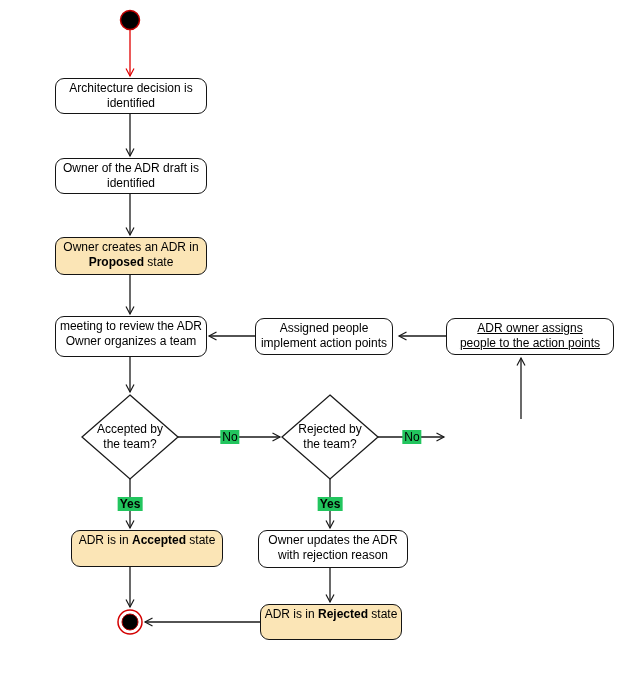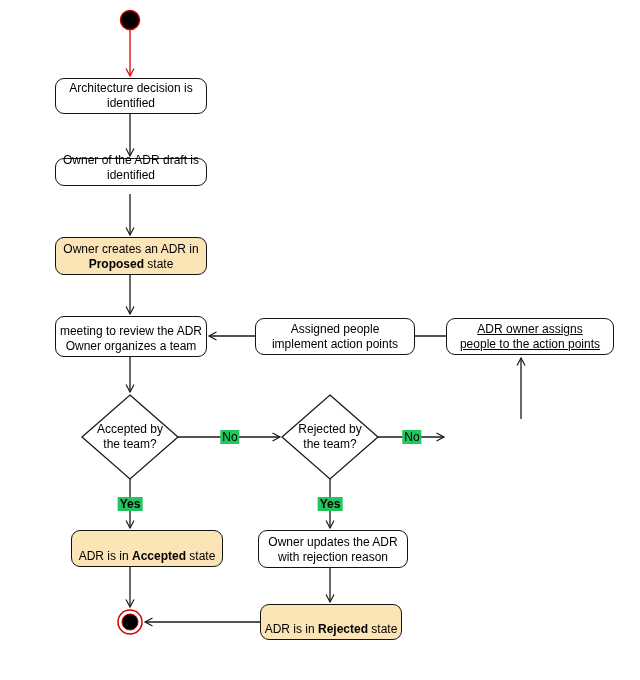--- a/index.html
+++ b/index.html
@@ -7,21 +7,21 @@
     position:relative; width:640px; height:680px; background:#ffffff;
     font-family:"Liberation Sans", sans-serif; color:#000; overflow:hidden;
   }
   svg.layer { position:absolute; left:0; top:0; width:640px; height:680px; }
   .edge { stroke:#1a1a1a; stroke-width:1.3; fill:none; }
   .edge.red { stroke:#e00000; }
   .shape { fill:#ffffff; stroke:#1a1a1a; stroke-width:1.3; }
 
   .node {
     position:absolute; box-sizing:border-box;
-    display:flex; align-items:flex-end; justify-content:center;
+    display:flex; align-items:flex-start; justify-content:center;
     text-align:center; font-size:12px; line-height:15px;
     background:#ffffff; border:1.3px solid #141414; border-radius:9px;
     padding:2px 3px;
   }
   .node.state { background:#fbe5b6; }
   .txt { width:100%; text-align:center; }
   .ln { display:block; }
 
   .dlabel {
     position:absolute; text-align:center; font-size:12px; line-height:15px;
@@ -72,41 +72,41 @@
     <circle cx="130" cy="622" r="8" fill="#000000" stroke="#b00000" stroke-width="1"></circle>
   </svg>
 
   <div class="node" style="left:55px; top:78px; width:152px; height:36px;">
     <div class="txt">
       <span class="ln">Architecture decision is</span>
       <span class="ln">identified</span>
     </div>
   </div>
 
-  <div class="node" style="left:55px; top:158px; width:152px; height:28px;">
+  <div class="node" style="left:55px; top:158px; width:152px; height:36px;">
     <div class="txt">
       <span class="ln">Owner of the ADR draft is</span>
       <span class="ln">identified</span>
     </div>
   </div>
 
   <div class="node state" style="left:55px; top:237px; width:152px; height:38px;">
     <div class="txt">
       <span>Owner creates an ADR in </span><b>Proposed</b><span> state</span>
     </div>
   </div>
 
   <div class="node" style="left:55px; top:316px; width:152px; height:41px;">
     <div class="txt">
       <span class="ln">meeting to review the ADR</span>
       <span class="ln">Owner organizes a team</span>
     </div>
   </div>
 
-  <div class="node" style="left:255px; top:318px; width:160px; height:37px;">
+  <div class="node" style="left:255px; top:318px; width:138px; height:37px;">
     <div class="txt">
       <span class="ln">Assigned people</span>
       <span class="ln">implement action points</span>
     </div>
   </div>
 
   <div class="node" style="left:446px; top:318px; width:168px; height:37px;text-decoration:underline;">
     <div class="txt">
       <span class="ln">ADR owner assigns</span>
       <span class="ln">people to the action points</span>

